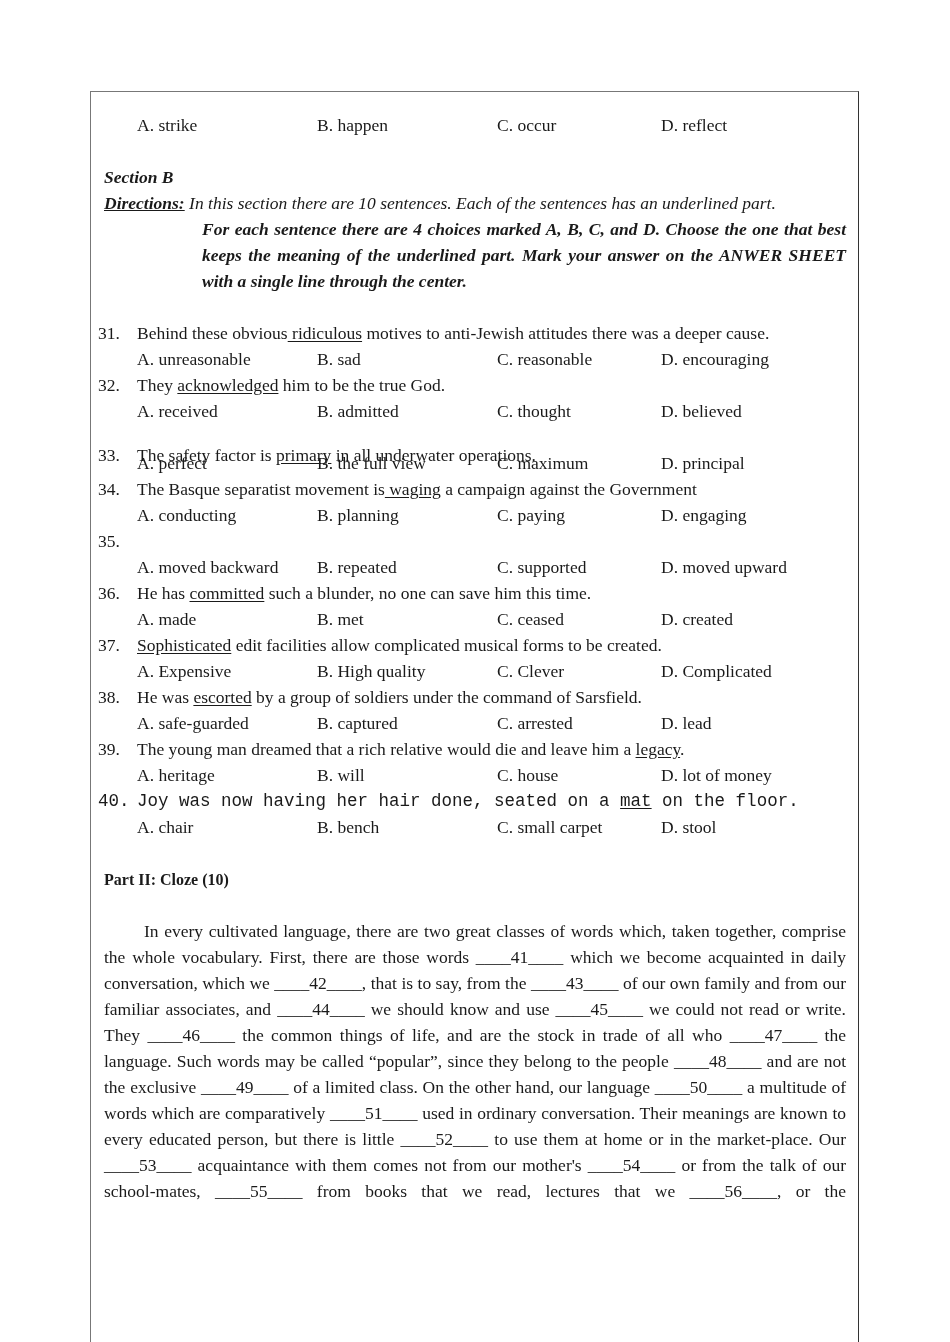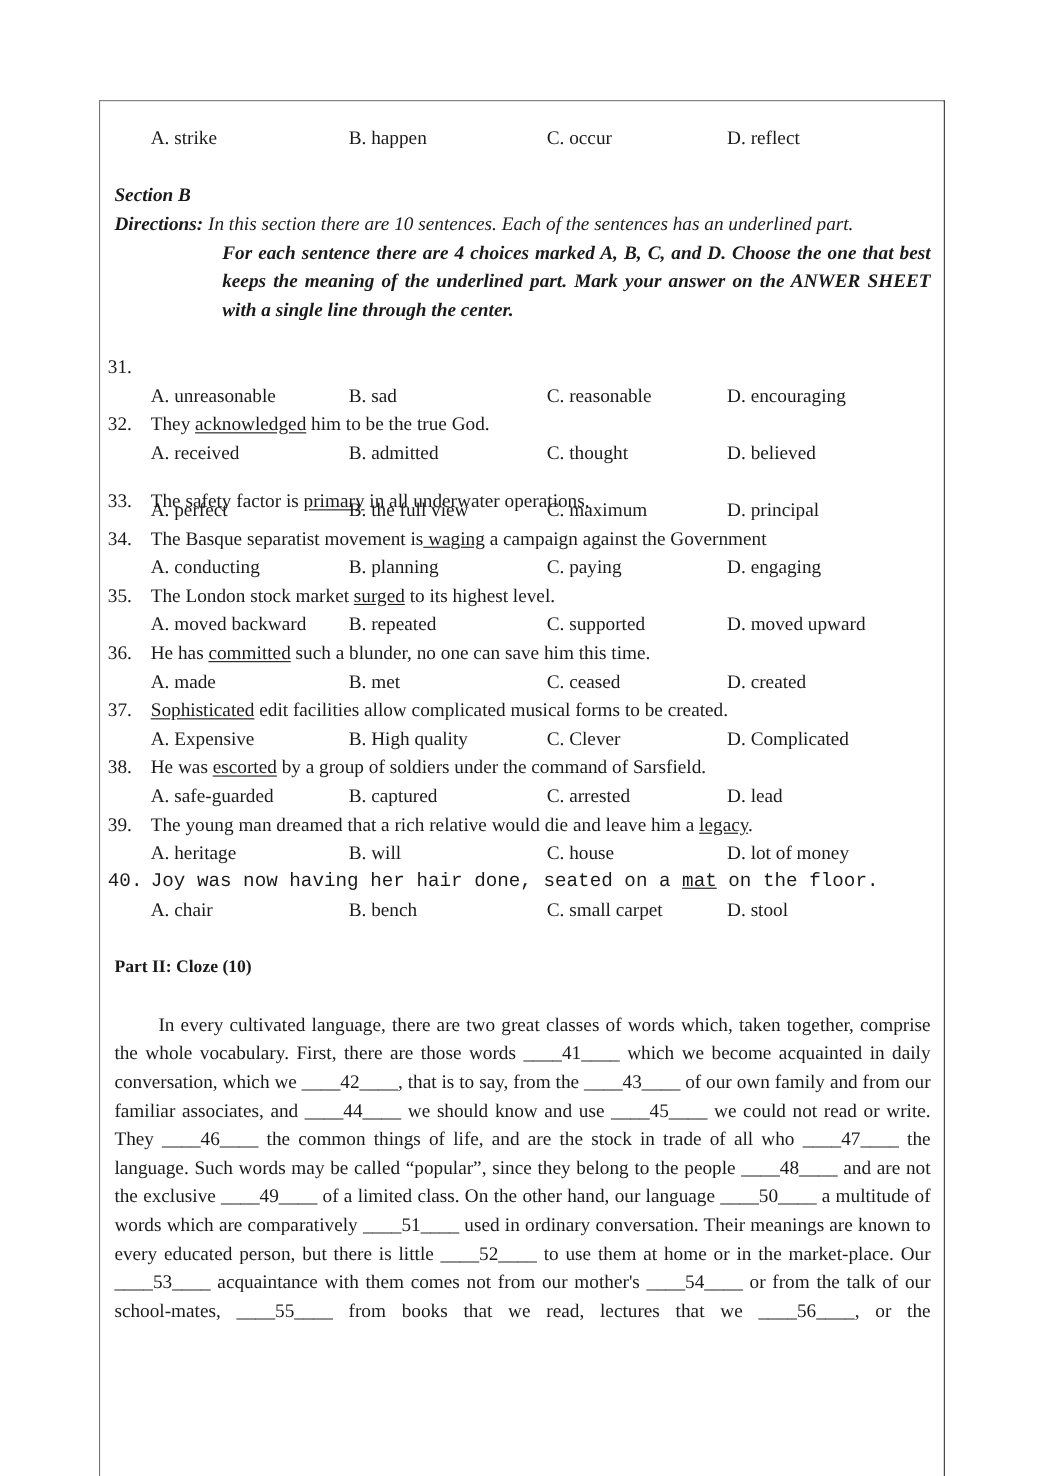--- a/index.html
+++ b/index.html
@@ -9,21 +9,21 @@
               border-left: 1px solid #777; border-top: 1px solid #777;
               border-right: 1.5px solid #333; border-bottom: 1.5px solid #333; box-sizing: border-box; }
   .abs { position: absolute; white-space: nowrap; line-height: 26px; }
   .opt-row { position: absolute; left: 0; height: 26px; line-height: 26px; width: 100%; }
   .opt { position: absolute; top: 0; white-space: nowrap; }
   .oA { left: 46px; } .oB { left: 226px; } .oC { left: 406px; } .oD { left: 570px; }
   .qnum { position: absolute; left: 7px; }
   .qtext { position: absolute; left: 46px; white-space: nowrap; }
   u { text-decoration: underline; text-underline-offset: 2px; }
   .section-title { font-weight: bold; font-style: italic; }
-  .dir-label { font-weight: bold; font-style: italic; }
+  .dir-label { font-weight: bold; font-style: italic; text-decoration: underline; }
   .dir-text { font-style: italic; }
   .directions { position: absolute; left: 13px; top: 98px; width: 742px; line-height: 26px; }
   .dir-first { white-space: nowrap; }
   .dir-rest { margin-left: 98px; text-align: justify; font-weight: bold; }
   .part-title { position: absolute; left: 13px; top: 775px; font-weight: bold; font-size: 16px; line-height: 26px; }
   .cloze { position: absolute; left: 13px; top: 826px; width: 742px; line-height: 26px;
            text-align: justify; text-align-last: justify; }
   .cloze p { margin: 0; text-indent: 40px; }
 </style>
 </head>
@@ -44,20 +44,21 @@
     <div class="dir-first">
       <span class="dir-label">Directions:</span>
       <span class="dir-text">In this section there are 10 sentences. Each of the sentences has an underlined part.</span>
     </div>
     <div class="dir-rest dir-text">For each sentence there are 4 choices marked A, B, C, and D. Choose the one that best keeps the meaning of the underlined part. Mark your answer on the ANWER SHEET with a single line through the center.</div>
   </div>
 
   <div id="questions">
       <div class="opt-row" style="top: 228px;">
         <span class="qnum">31.</span>
+        <span class="qtext"><span>Behind these obvious</span><u> ridiculous</u><span> motives to anti-Jewish attitudes there was a deeper cause.</span></span>
       </div>
       <div class="opt-row" style="top: 254px;">
         <span class="opt oA">A. unreasonable</span>
         <span class="opt oB">B. sad</span>
         <span class="opt oC">C. reasonable</span>
         <span class="opt oD">D. encouraging</span>
       </div>
       <div class="opt-row" style="top: 280px;">
         <span class="qnum">32.</span>
         <span class="qtext"><span>They </span><u>acknowledged</u><span> him to be the true God.</span></span>
@@ -83,21 +84,20 @@
         <span class="qtext"><span>The Basque separatist movement is</span><u> waging</u><span> a campaign against the Government</span></span>
       </div>
       <div class="opt-row" style="top: 410px;">
         <span class="opt oA">A. conducting</span>
         <span class="opt oB">B. planning</span>
         <span class="opt oC">C. paying</span>
         <span class="opt oD">D. engaging</span>
       </div>
       <div class="opt-row" style="top: 436px; text-align: right;">
         <span class="qnum">35.</span>
-        <span class="qtext"><span>The London stock market </span><u>surged</u><span> to its highest level.</span></span>
       </div>
       <div class="opt-row" style="top: 462px;">
         <span class="opt oA">A. moved backward</span>
         <span class="opt oB">B. repeated</span>
         <span class="opt oC">C. supported</span>
         <span class="opt oD">D. moved upward</span>
       </div>
       <div class="opt-row" style="top: 488px;">
         <span class="qnum">36.</span>
         <span class="qtext"><span>He has </span><u>committed</u><span> such a blunder, no one can save him this time.</span></span>

